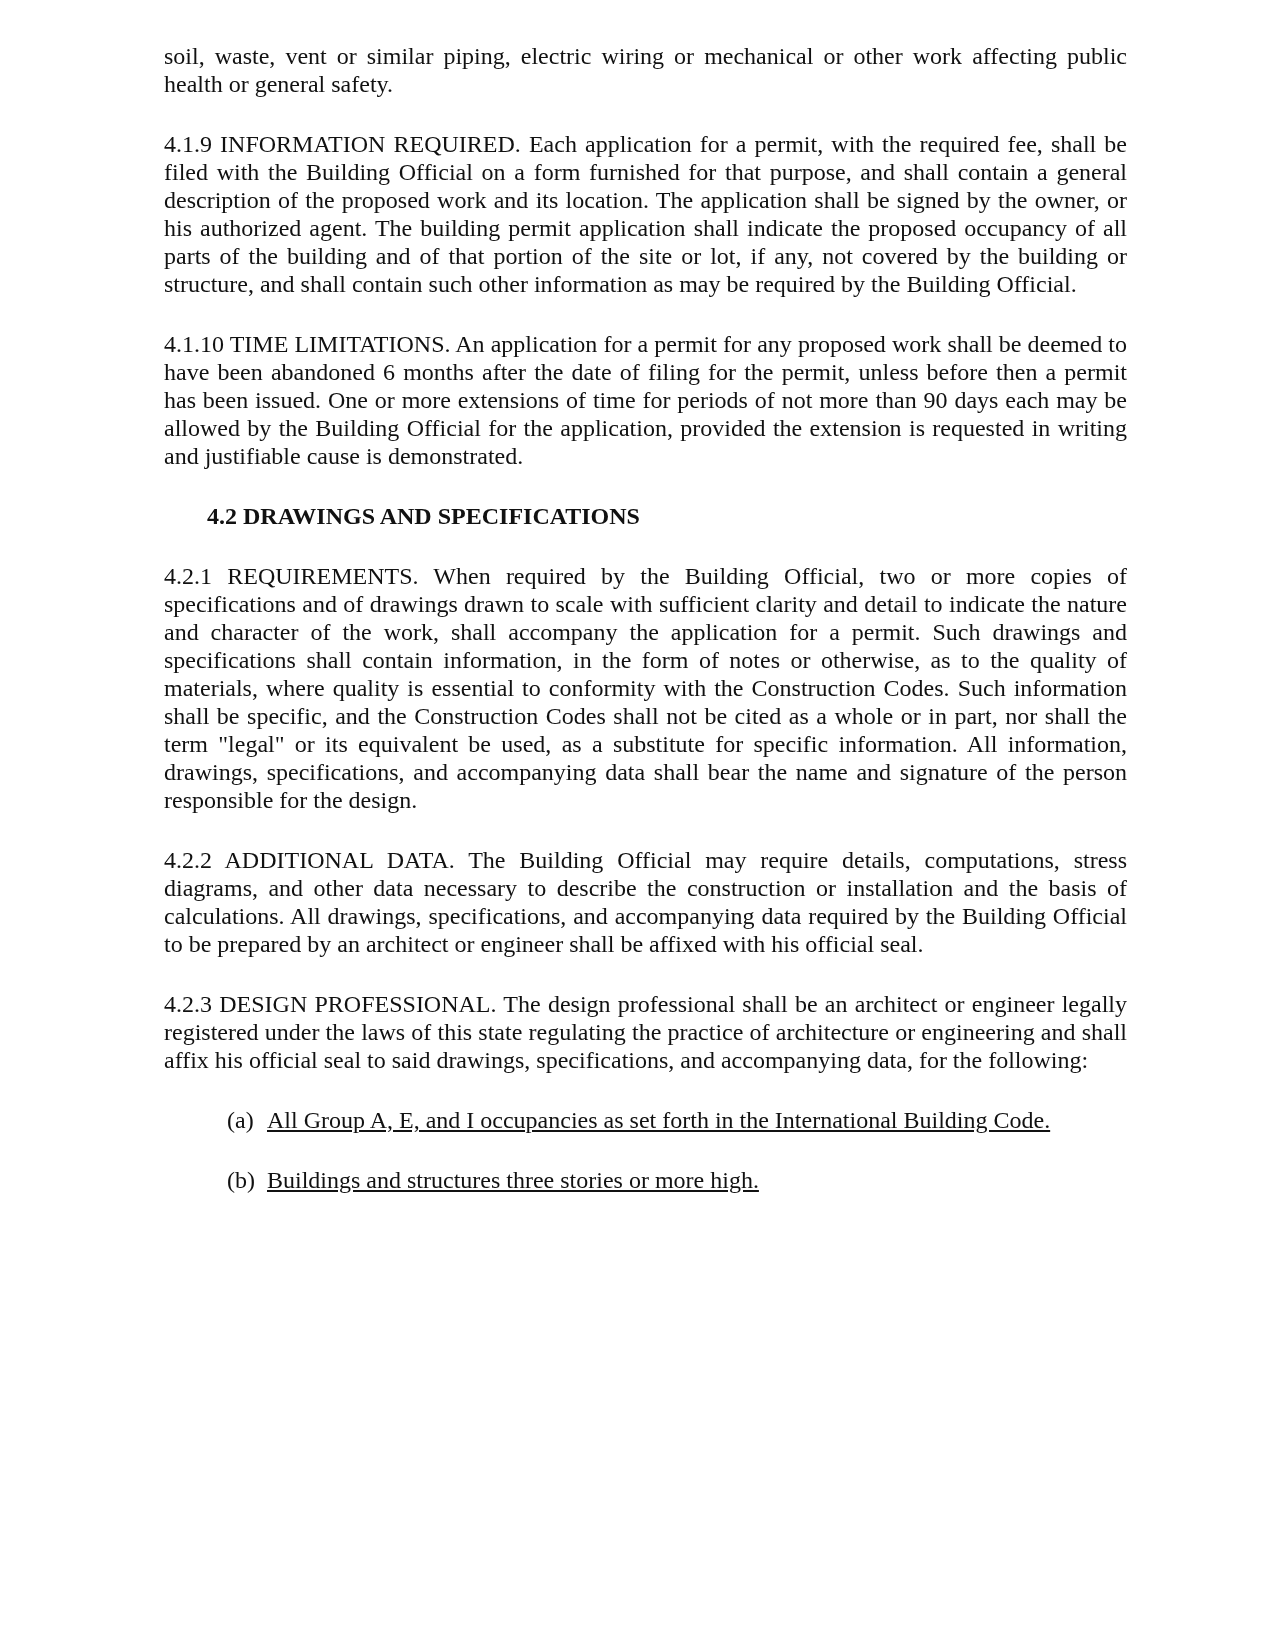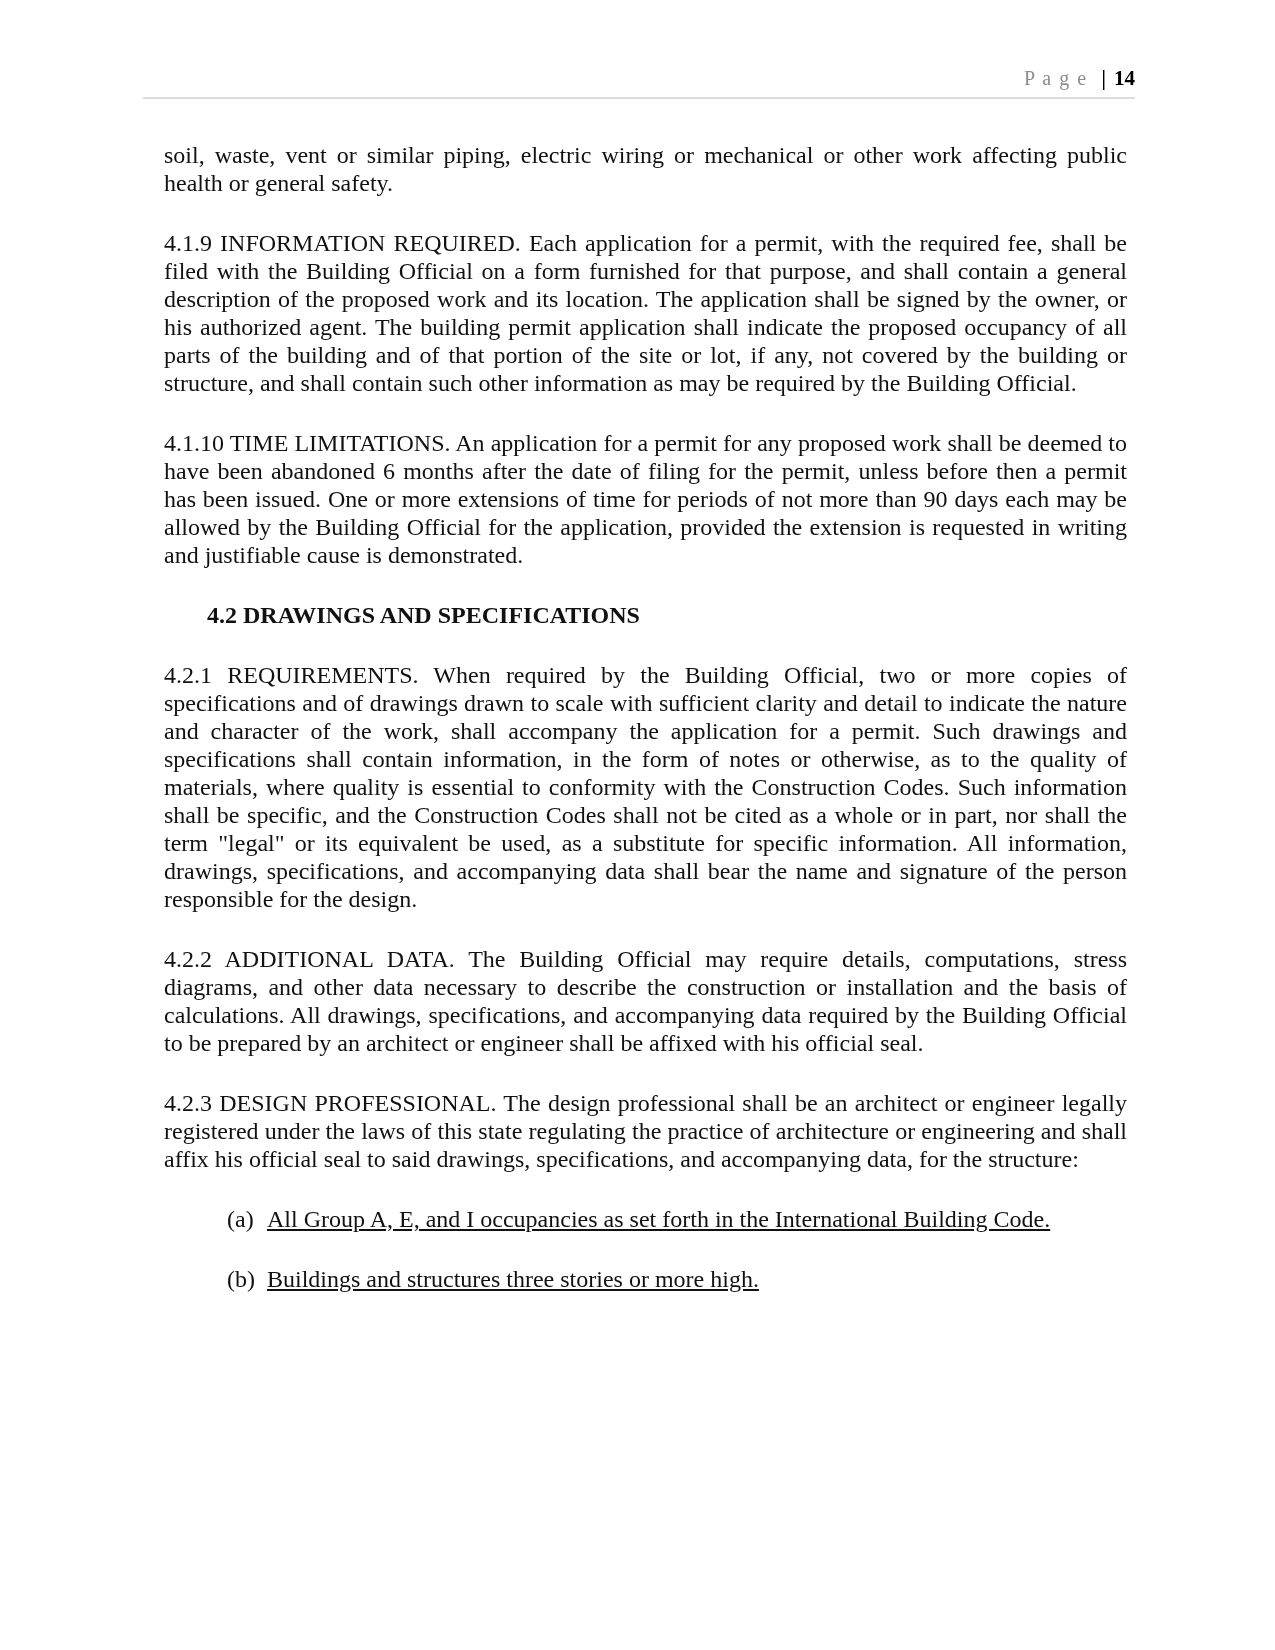--- a/index.html
+++ b/index.html
@@ -70,40 +70,37 @@
   .list-item .item-text {
     flex: 1;
     text-decoration: underline;
   }
 </style>
 </head>
 <body>
 
 <div class="page">
 
-  <header class="page-header">
-    <span class="page-label">P a g e</span><span class="page-sep">|</span><span class="page-number">14</span>
-  </header>
 
   <main class="content">
 
     <p class="para">soil, waste, vent or similar piping, electric wiring or mechanical or other work affecting public health or general safety.</p>
 
 
     <p class="para">4.1.9 INFORMATION REQUIRED. Each application for a permit, with the required fee, shall be filed with the Building Official on a form furnished for that purpose, and shall contain a general description of the proposed work and its location. The application shall be signed by the owner, or his authorized agent. The building permit application shall indicate the proposed occupancy of all parts of the building and of that portion of the site or lot, if any, not covered by the building or structure, and shall contain such other information as may be required by the Building Official.</p>
 
     <p class="para">4.1.10  TIME LIMITATIONS. An application for a permit for any proposed work shall be deemed to have been abandoned 6 months after the date of filing for the permit, unless before then a permit has been issued. One or more extensions of time for periods of not more than 90 days each may be allowed by the Building Official for the application, provided the extension is requested in writing and justifiable cause is demonstrated.</p>
 
     <h2 class="section-heading">4.2 DRAWINGS AND SPECIFICATIONS</h2>
 
     <p class="para">4.2.1  REQUIREMENTS. When required by the Building Official, two or more copies of specifications and of drawings drawn to scale with sufficient clarity and detail to indicate the nature and character of the work, shall accompany the application for a permit. Such drawings and specifications shall contain information, in the form of notes or otherwise, as to the quality of materials, where quality is essential to conformity with the Construction Codes. Such information shall be specific, and the Construction Codes shall not be cited as a whole or in part, nor shall the term "legal" or its equivalent be used, as a substitute for specific information. All information, drawings, specifications, and accompanying data shall bear the name and signature of the person responsible for the design.</p>
 
     <p class="para">4.2.2 ADDITIONAL DATA. The Building Official may require details, computations, stress diagrams, and other data necessary to describe the construction or installation and the basis of calculations. All drawings, specifications, and accompanying data required by the Building Official to be prepared by an architect or engineer shall be affixed with his official seal.</p>
 
-    <p class="para">4.2.3 DESIGN PROFESSIONAL. The design professional shall be an architect or engineer legally registered under the laws of this state regulating the practice of architecture or engineering and shall affix his official seal to said drawings, specifications, and accompanying data, for the structure:</p>
+    <p class="para">4.2.3 DESIGN PROFESSIONAL. The design professional shall be an architect or engineer legally registered under the laws of this state regulating the practice of architecture or engineering and shall affix his official seal to said drawings, specifications, and accompanying data, for the following:</p>
 
     <div class="list-item">
       <span class="marker">(a)</span>
       <span class="item-text">All Group A, E, and I occupancies as set forth in the International Building Code.</span>
     </div>
 
     <div class="list-item">
       <span class="marker">(b)</span>
       <span class="item-text">Buildings and structures three stories or more high.</span>
     </div>

